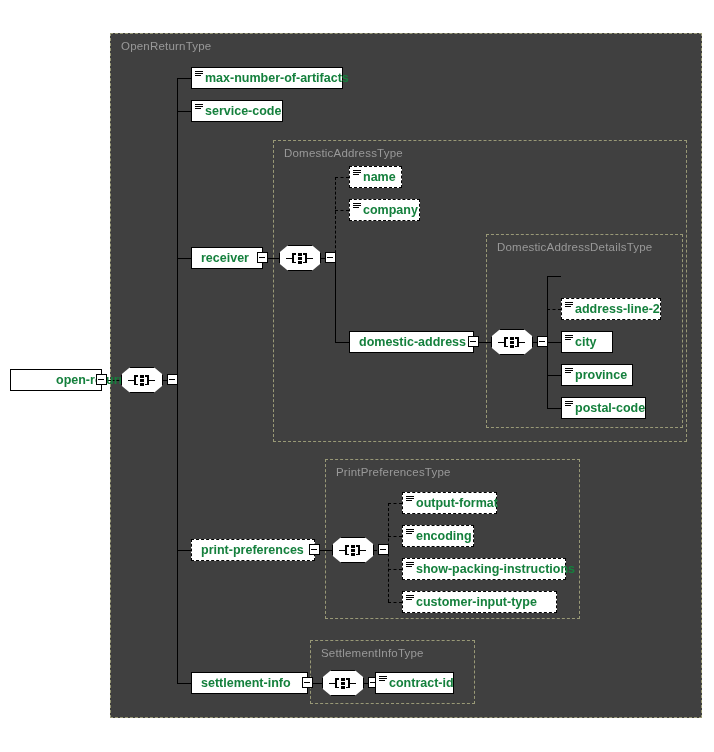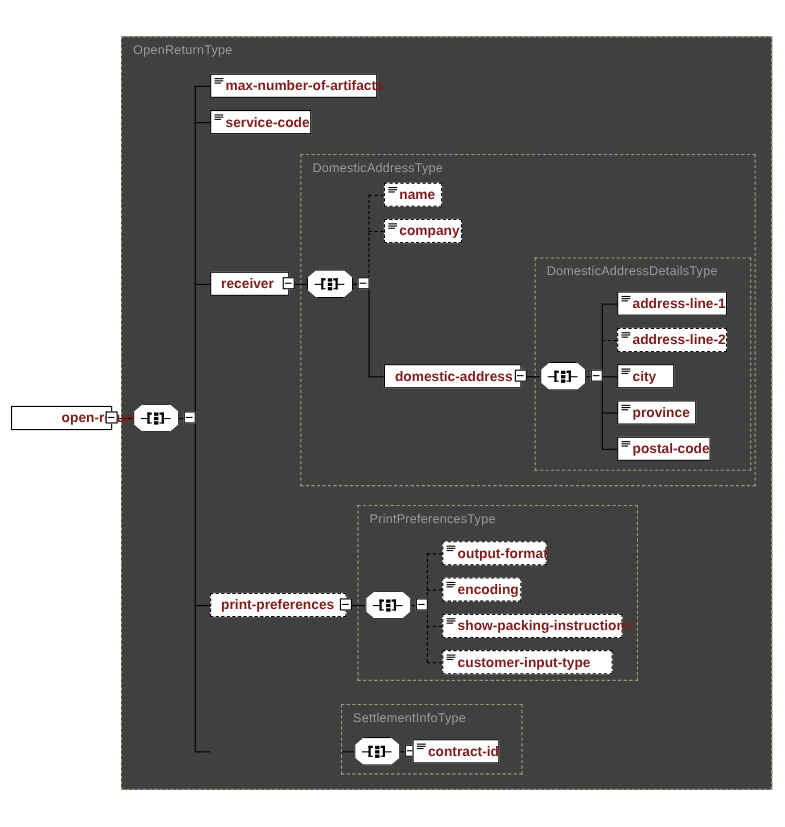--- a/index.html
+++ b/index.html
@@ -73,21 +73,21 @@
     left: 4px;
     top: 100%;
     width: 100%;
     height: 4px;
     background: #a8a8a8;
     z-index: -1;
   }
   .node .label {
     font-size: 12.5px;
     font-weight: bold;
-    color: #7f1d1d;
+    color: #15803d;
     padding-right: 7px;
     line-height: 1;
   }
   .node .elem-icon {
     width: 11px;
     height: 100%;
     position: relative;
     flex: 0 0 auto;
     margin-left: 2px;
   }
@@ -340,28 +340,20 @@
         <i class="bar d2"></i>
         <i class="bar d3"></i>
       <i class="bar rbrk"></i>
         <i class="bar rtop"></i>
         <i class="bar rbot"></i>
         <i class="bar stem2"></i>
     </span>
     <span class="minus" style="left:46px; top:7px;"></span>
   </div>
 
-  <div class="node" style="left:561px; top:265px; width:100px;">
-    <span class="elem-icon">
-        <i></i>
-        <i></i>
-        <i></i>
-      </span>
-    <span class="label">address-line-1</span>
-  </div>
 
   <div class="node optional" style="left:561px; top:298px; width:100px;">
     <span class="elem-icon">
         <i></i>
         <i></i>
         <i></i>
       </span>
     <span class="label">address-line-2</span>
   </div>
 
@@ -446,20 +438,25 @@
 
   <div class="node optional" style="left:402px; top:591px; width:155px;">
     <span class="elem-icon">
         <i></i>
         <i></i>
         <i></i>
       </span>
     <span class="label">customer-input-type</span>
   </div>
 
+  <div class="node" style="left:191px; top:672px; width:117px;">
+    <span class="no-icon"></span>
+    <span class="label">settlement-info</span>
+    <span class="minus" style="right:-6px; top:4px;"></span>
+  </div>
 
   <div class="seq" style="left:322px; top:670px;">
     <span class="oct-shadow"></span>
     <span class="oct"></span>
     <span class="glyph">
       <i class="bar stem"></i>
         <i class="bar lbrk"></i>
         <i class="bar ltop"></i>
         <i class="bar lbot"></i>
       <i class="bar d1"></i>

